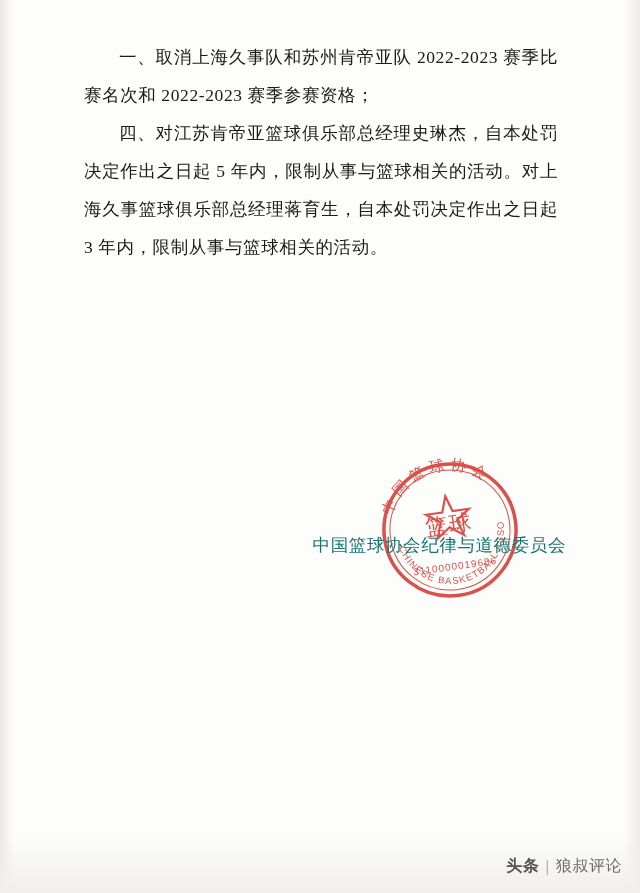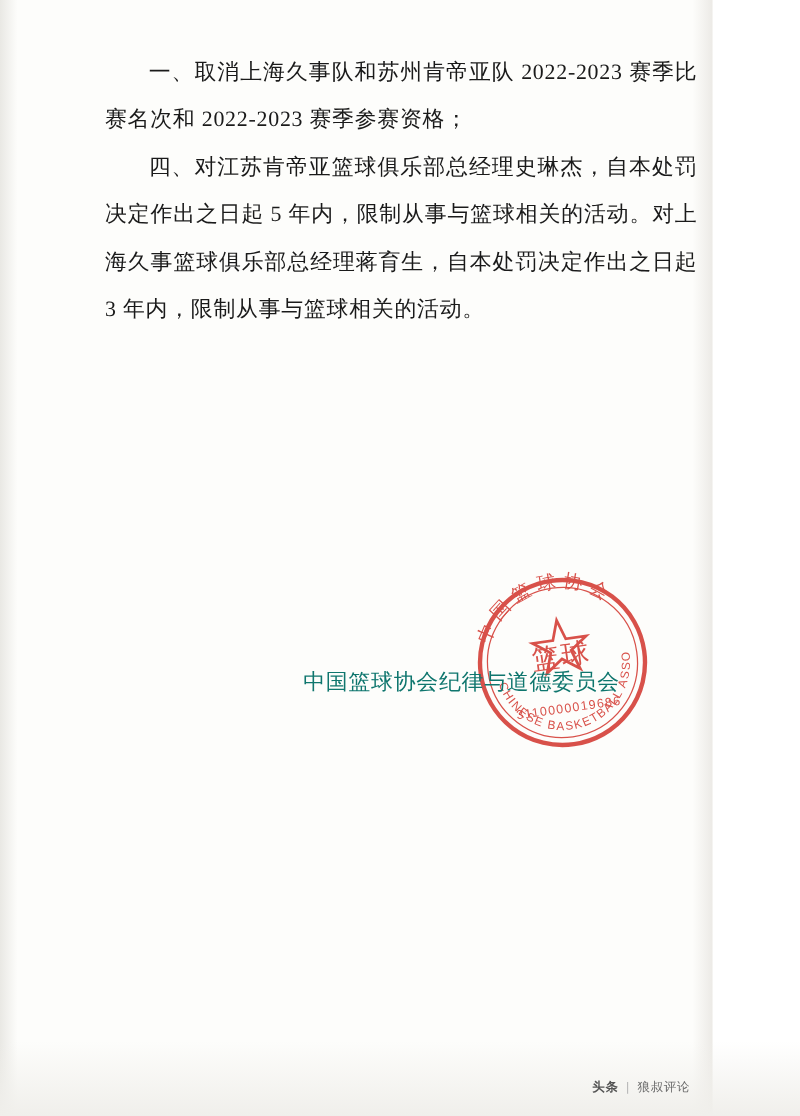--- a/index.html
+++ b/index.html
@@ -12,21 +12,21 @@
     background: #ffffff;
     font-family: "Liberation Serif", serif;
     overflow: hidden;
     position: relative;
   }
 
   .page {
     position: absolute;
     left: 0;
     top: 0;
-    width: 570px;
+    width: 640px;
     height: 893px;
     background: #fdfdfb;
   }
 
   
   .paper-edge-left {
     position: absolute;
     left: 0; top: 0;
     width: 14px; height: 893px;
     background: linear-gradient(to right, #e9e8e4, #fdfdfb);
@@ -89,21 +89,21 @@
 
   
   .footer-watermark {
     position: absolute;
     right: 18px;
     bottom: 16px;
     display: flex;
     align-items: center;
     gap: 6px;
     font-family: "Liberation Sans", sans-serif;
-    font-size: 10px;
+    font-size: 16px;
     color: #6b6b6b;
     letter-spacing: 0.5px;
   }
   .footer-watermark .tt-logo {
     font-weight: bold;
     color: #555;
   }
   .footer-watermark .divider {
     color: #b5b5b5;
   }

